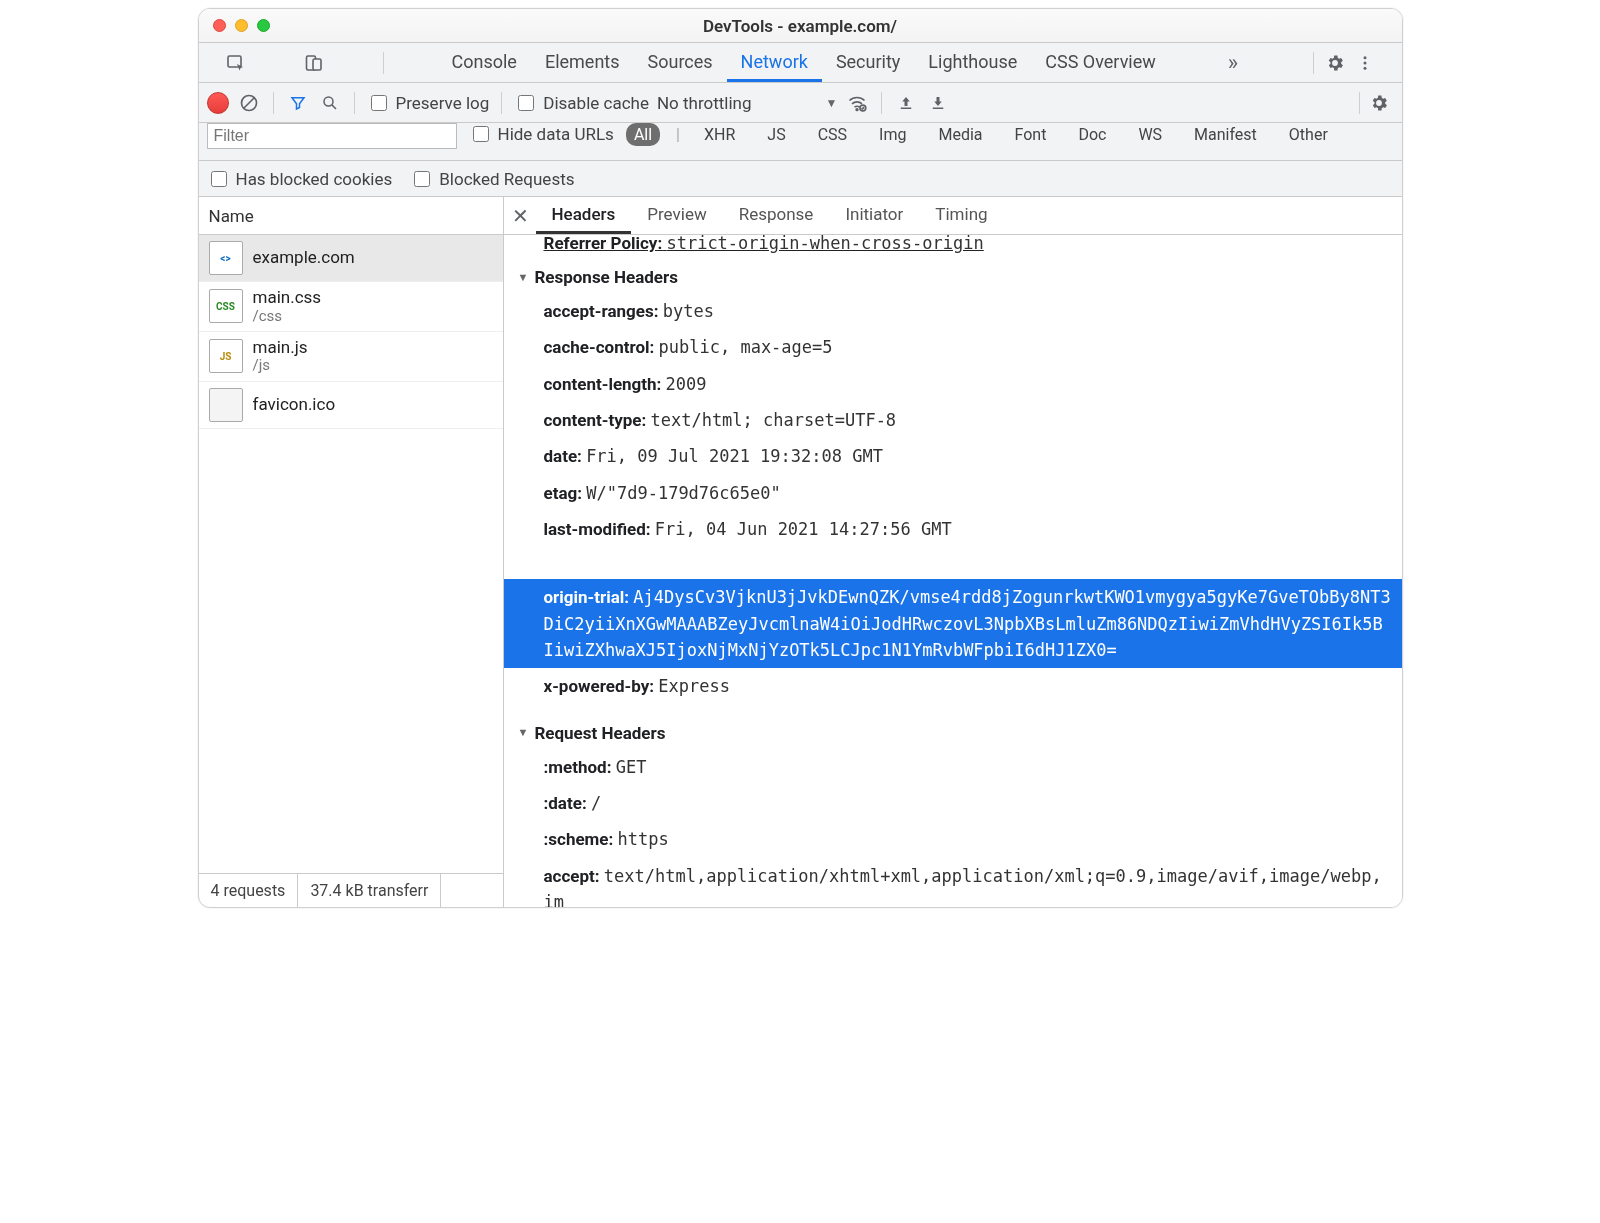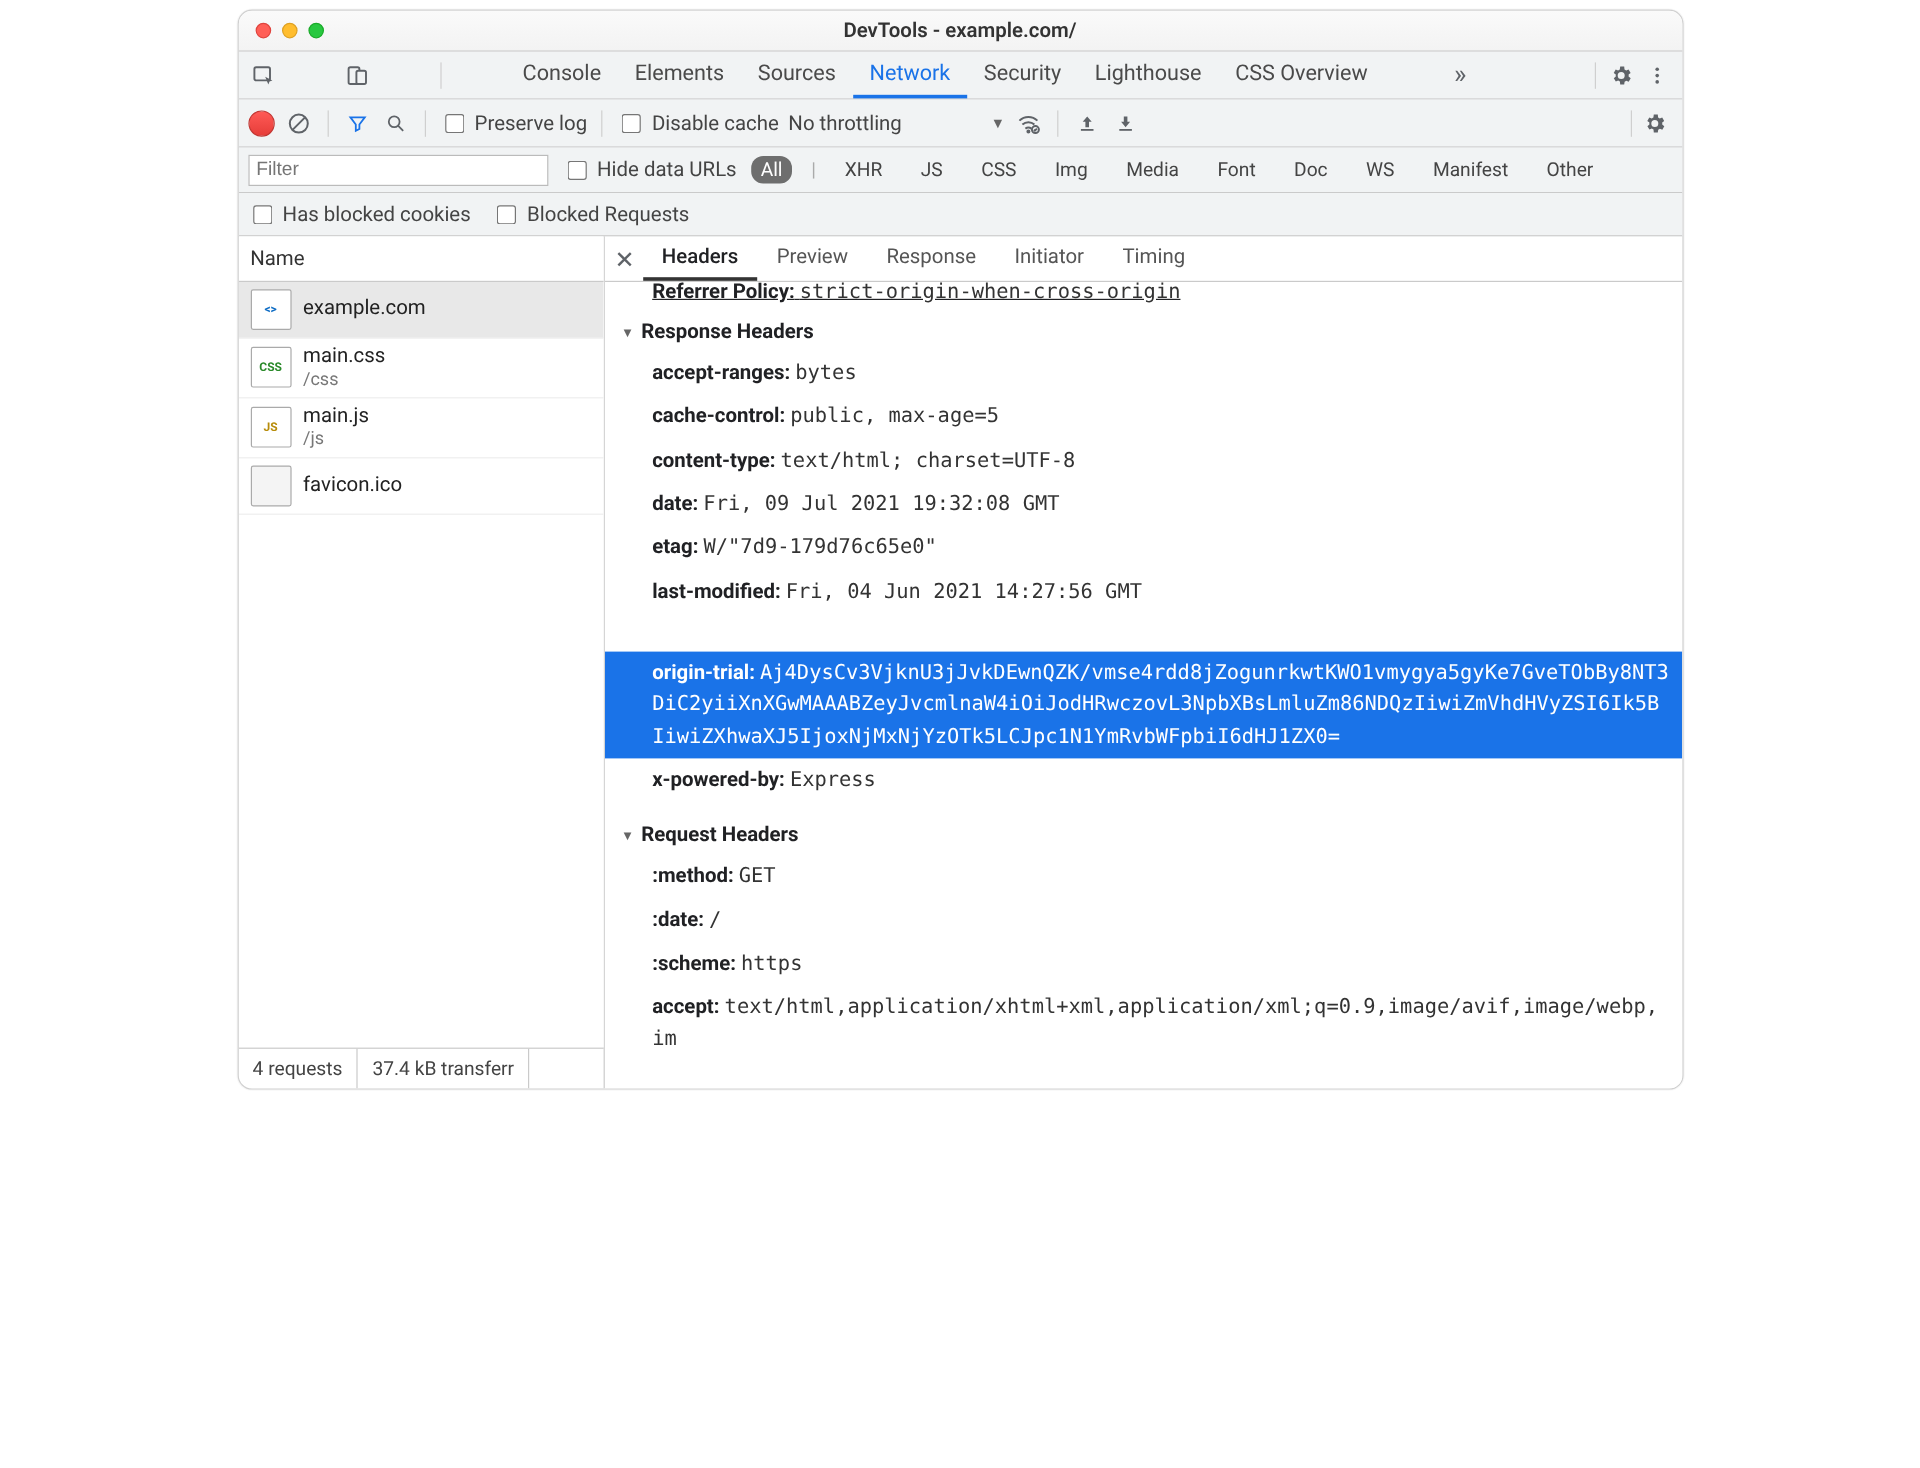--- a/index.html
+++ b/index.html
@@ -19,41 +19,41 @@
   .window{width:1205px;height:900px;margin:8px auto;border:1px solid #d0d0d0;border-radius:12px;overflow:hidden;background:#fff;box-shadow:0 0 0 1px rgba(0,0,0,.03);}
   
   .titlebar{height:34px;display:flex;align-items:center;justify-content:center;position:relative;background:linear-gradient(#fafafa,#f3f3f3);border-bottom:1px solid var(--border);}
   .traffic{position:absolute;left:14px;top:10px;display:flex;gap:9px;}
   .traffic span{width:13px;height:13px;border-radius:50%;display:block;}
   .tl-close{background:#ff5f57;border:1px solid #e0443e;}
   .tl-min{background:#ffbd2e;border:1px solid #dea123;}
   .tl-max{background:#28c840;border:1px solid #1aab29;}
   .title{font-weight:600;font-size:17px;color:#333;}
   
-  .tabstrip{display:flex;align-items:center;height:40px;border-bottom:1px solid var(--border);background:var(--toolbar-bg);padding:0 6px;gap:48px;}
+  .tabstrip{display:flex;align-items:center;height:40px;border-bottom:1px solid var(--border);background:var(--toolbar-bg);padding:0 22px;gap:48px;}
   .ts-icon{width:30px;height:30px;display:flex;align-items:center;justify-content:center;color:#5f6368;}
   .ts-sep{width:1px;height:22px;background:#cfcfcf;margin:0 6px;}
   .ts-tabs{display:flex;align-items:center;height:100%;}
   .ts-tab{padding:0 14px;height:100%;display:flex;align-items:center;font-size:18px;color:#4a4a4a;cursor:pointer;border-bottom:3px solid transparent;}
   .ts-tab.active{color:var(--tab-active);border-bottom-color:var(--tab-active);}
   .ts-more{width:30px;display:flex;align-items:center;justify-content:center;font-size:22px;color:#5f6368;}
   .ts-right{margin-left:auto;display:flex;align-items:center;}
   .gear,.kebab{width:30px;height:30px;display:flex;align-items:center;justify-content:center;color:#5f6368;}
   
   .net-toolbar{display:flex;align-items:center;height:40px;border-bottom:1px solid var(--border);background:var(--toolbar-bg);padding:0 8px;gap:8px;}
   .rec-dot{width:22px;height:22px;border-radius:50%;background:linear-gradient(#ff5a56,#e63d39);border:1px solid #c23632;}
   .tb-icon{width:24px;height:24px;display:flex;align-items:center;justify-content:center;color:#5f6368;}
   .tb-icon.blue{color:var(--tab-active);}
   .cb{display:flex;align-items:center;gap:6px;font-size:17px;color:#444;}
   .cb input{width:16px;height:16px;}
   .throttle{display:flex;align-items:center;gap:4px;font-size:17px;color:#444;}
   .throttle .caret{font-size:12px;color:#666;}
   .tb-sep{width:1px;height:22px;background:#cfcfcf;margin:0 4px;}
   
-  .filter-row{display:flex;align-items:center;height:38px;border-bottom:1px solid var(--border);background:var(--toolbar-bg);padding:0 8px;gap:12px;font-size:17px;}
+  .filter-row{display:flex;align-items:flex-start;height:38px;border-bottom:1px solid var(--border);background:var(--toolbar-bg);padding:0 8px;gap:12px;font-size:17px;}
   .filter-input{width:250px;height:26px;border:1px solid #bbb;background:#fff;padding:0 6px;font-size:16px;color:#555;}
   .type-chip{padding:2px 8px;border-radius:10px;font-size:16px;color:#444;cursor:pointer;}
   .type-chip.active{background:#6e6e6e;color:#fff;}
   .type-chip.sep{padding:0;color:#aaa;}
   
   .filter-row2{display:flex;align-items:center;height:36px;border-bottom:1px solid var(--border);background:var(--toolbar-bg);padding:0 8px;gap:18px;font-size:17px;}
   
   .split{display:flex;height:calc(100% - 34px - 40px - 40px - 38px - 36px);}
   .left{width:305px;border-right:1px solid var(--border);display:flex;flex-direction:column;}
   .col-head{height:38px;display:flex;align-items:center;padding:0 10px;font-size:17px;color:#333;border-bottom:1px solid var(--border);background:#fff;}
@@ -299,20 +299,21 @@
         </div>
 
         <div class="section">
           <div class="sec-title">
             <span class="tri">▼</span>
             <span>Response Headers</span>
           </div>
           <div id="resp-rows">
               <div class="hdr-row"><span class="k">accept-ranges:</span> <span class="v">bytes</span></div>
               <div class="hdr-row"><span class="k">cache-control:</span> <span class="v">public, max-age=5</span></div>
+              <div class="hdr-row"><span class="k">content-length:</span> <span class="v">2009</span></div>
               <div class="hdr-row"><span class="k">content-type:</span> <span class="v">text/html; charset=UTF-8</span></div>
               <div class="hdr-row"><span class="k">date:</span> <span class="v">Fri, 09 Jul 2021 19:32:08 GMT</span></div>
               <div class="hdr-row"><span class="k">etag:</span> <span class="v">W/"7d9-179d76c65e0"</span></div>
               <div class="hdr-row"><span class="k">last-modified:</span> <span class="v">Fri, 04 Jun 2021 14:27:56 GMT</span></div>
               <div class="hdr-row hl"><span class="k">origin-trial:</span> <span class="v">Aj4DysCv3VjknU3jJvkDEwnQZK/vmse4rdd8jZogunrkwtKWO1vmygya5gyKe7GveTObBy8NT3DiC2yiiXnXGwMAAABZeyJvcmlnaW4iOiJodHRwczovL3NpbXBsLmluZm86NDQzIiwiZmVhdHVyZSI6Ik5BIiwiZXhwaXJ5IjoxNjMxNjYzOTk5LCJpc1N1YmRvbWFpbiI6dHJ1ZX0=</span></div>
               <div class="hdr-row"><span class="k">x-powered-by:</span> <span class="v">Express</span></div>
             </div>
         </div>
 
         <div class="section">

